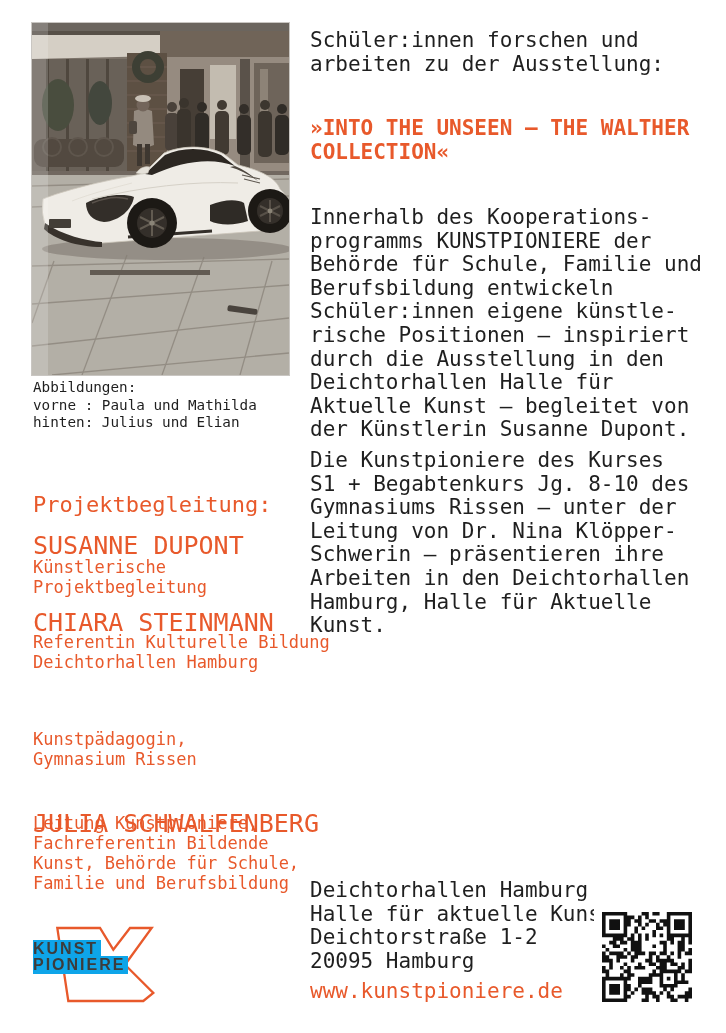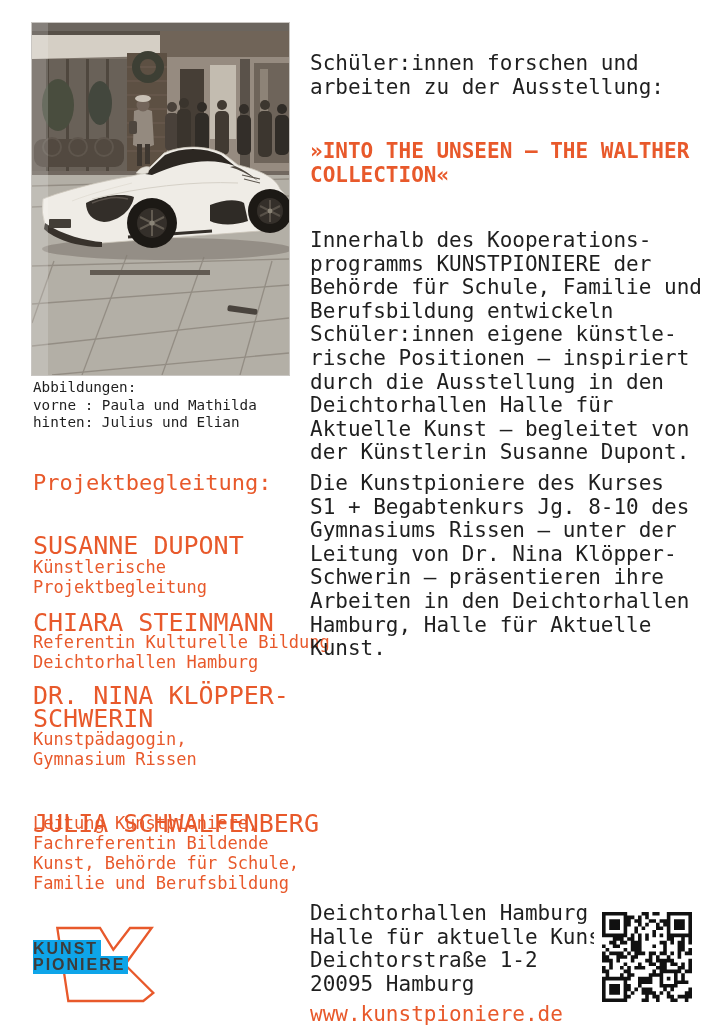--- a/index.html
+++ b/index.html
@@ -7,35 +7,35 @@
         font-family:"DejaVu Sans Mono",monospace;color:#1f1f1f;}
   .pre{white-space:pre;}
   .abs{position:absolute;}
   .accent{color:#E8592B;}
   
   .photo{left:31px;top:22px;width:257px;height:352px;border:1px solid #c9c6c2;
          background:#b5b1a9;overflow:hidden;}
   .photo svg{display:block;}
   
   .caption{left:33px;top:379px;font-size:14.3px;line-height:17.6px;}
-  .cred-heading{left:33px;top:471px;font-size:22px;line-height:24px;}
+  .cred-heading{left:33px;top:493px;font-size:22px;line-height:24px;}
   .person-name{font-size:25px;line-height:23.3px;}
   .person-role{font-size:17px;line-height:20px;}
   .pn1{left:33px;top:534px;} .pr1{left:33px;top:557px;}
   .pn2{left:33px;top:611px;} .pr2{left:33px;top:632px;}
   .pn3{left:33px;top:684px;} .pr3{left:33px;top:729px;}
   .pn4{left:33px;top:792px;margin-top:20px;} .pr4{left:33px;top:813px;}
   
   .logo-k{left:55px;top:923px;width:108px;height:84px;}
   .logo-text{font-family:"Liberation Sans","DejaVu Sans",sans-serif;font-weight:bold;
              font-size:16px;letter-spacing:2px;color:#3c3c3c;background:#0ea5e9;
              line-height:16px;padding:1px 3px 1px 0;}
   .lt1{left:33px;top:940px;} .lt2{left:33px;top:956px;}
   
-  .rcol{left:310px;margin-top:23px;}
+  .rcol{left:310px;}
   .intro{top:29px;font-size:21px;line-height:23.6px;}
   .ex-title{top:116px;font-size:21px;line-height:24px;font-weight:bold;}
   .para1{top:206px;font-size:21px;line-height:23.6px;}
   .para2{top:449px;font-size:21px;line-height:23.6px;}
   .invite{top:676px;font-size:21px;line-height:23.6px;}
   .venue{top:879px;font-size:21px;line-height:23.6px;}
   .website{top:979px;font-size:21px;line-height:24px;cursor:pointer;}
   
   .qr{left:594px;top:904px;width:106px;height:106px;background:#fff;z-index:5;}
   .qr svg{position:absolute;left:8px;top:8px;}
@@ -179,22 +179,20 @@
   <div class="abs cred-heading pre accent">Projektbegleitung:</div>
 
   <div class="abs pn1 person-name pre accent">SUSANNE DUPONT</div>
   <div class="abs pr1 person-role pre accent">Künstlerische
 Projektbegleitung</div>
 
   <div class="abs pn2 person-name pre accent">CHIARA STEINMANN</div>
   <div class="abs pr2 person-role pre accent">Referentin Kulturelle Bildung
 Deichtorhallen Hamburg</div>
 
-  <div class="abs pn3 person-name pre accent">DR. NINA KLÖPPER-
-SCHWERIN</div>
   <div class="abs pr3 person-role pre accent">Kunstpädagogin,
 Gymnasium Rissen</div>
 
   <div class="abs pn4 person-name pre accent">JULIA SCHWALFENBERG</div>
   <div class="abs pr4 person-role pre accent">Leitung Kunstpioniere,
 Fachreferentin Bildende
 Kunst, Behörde für Schule,
 Familie und Berufsbildung</div>
 
   <svg class="abs logo-k" viewBox="0 0 108 84">

